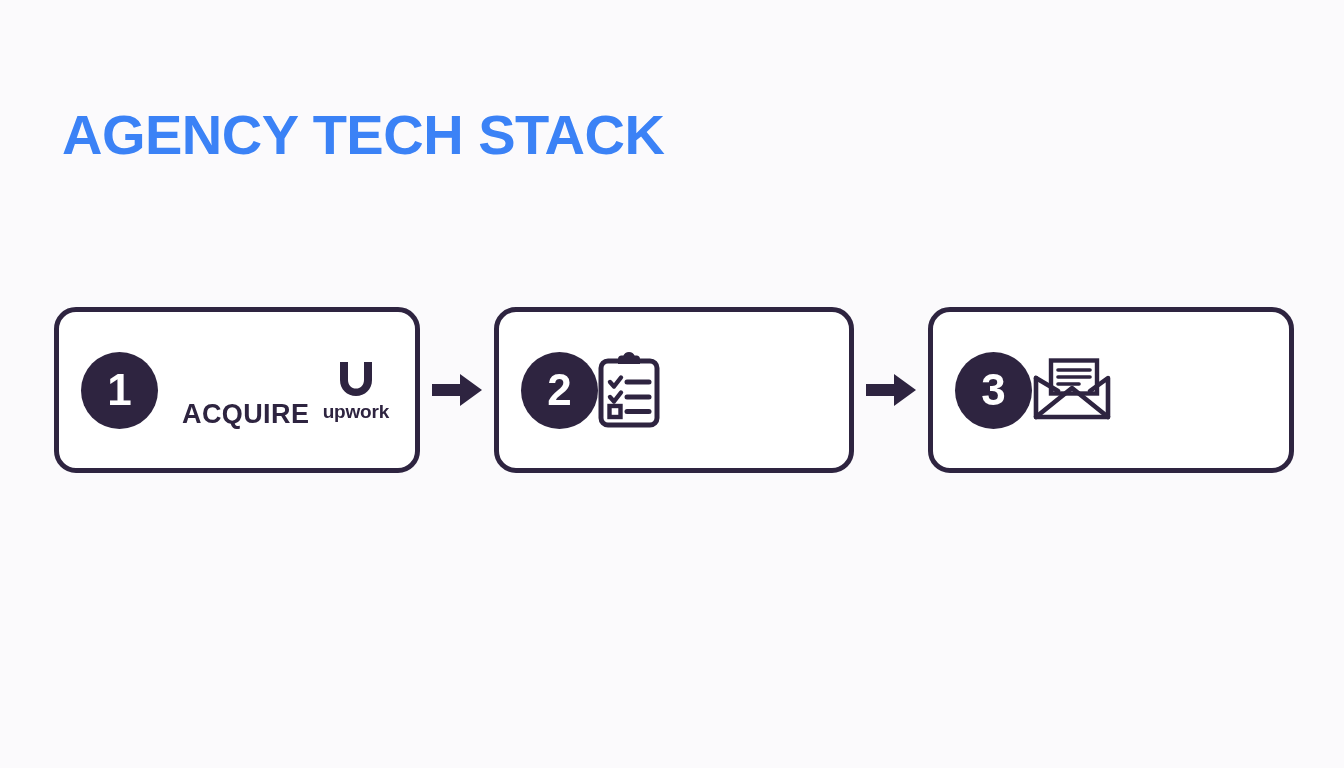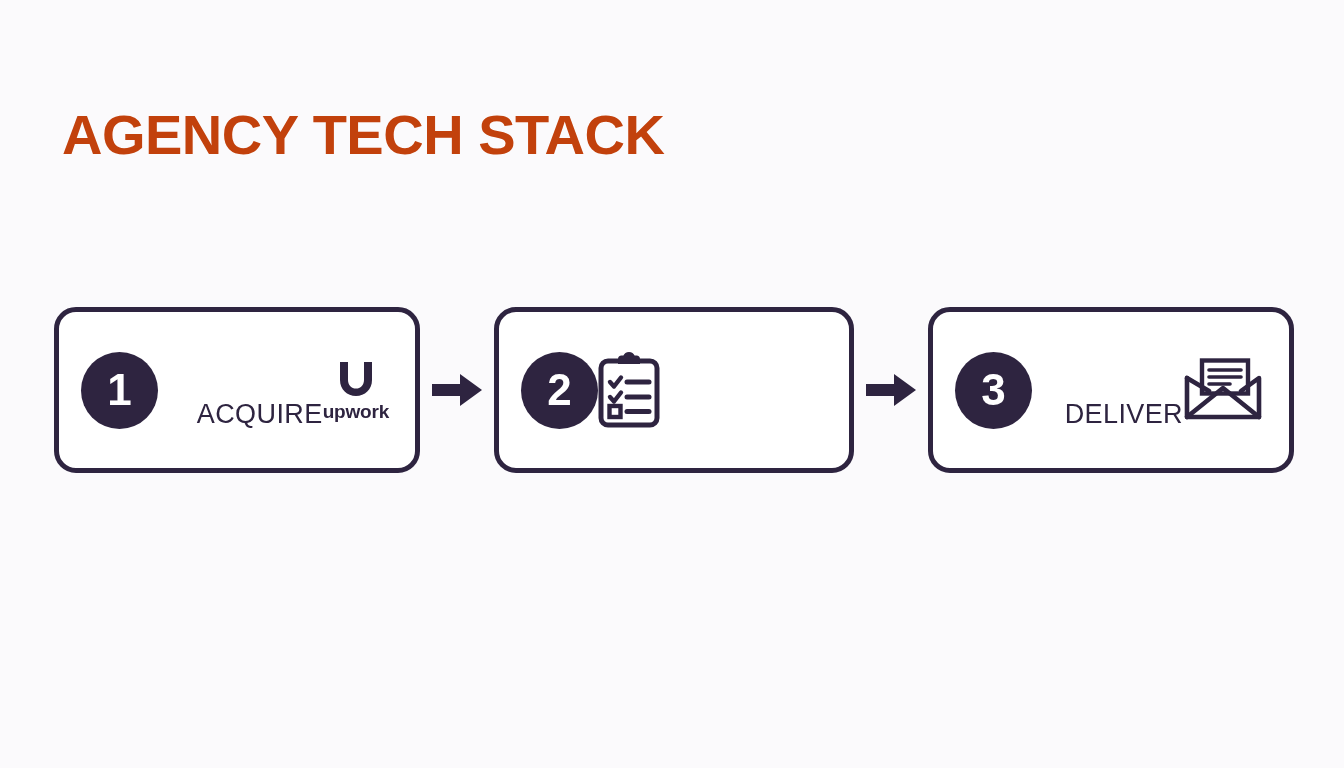--- a/index.html
+++ b/index.html
@@ -20,21 +20,21 @@
     position: absolute;
     left: 62px;
     top: 104px;
     width: 700px;
   }
   .title-line {
     font-size: 56px;
     line-height: 62px;
     font-weight: bold;
     letter-spacing: -0.5px;
-    color: #c2410c;
+    color: #3b82f6;
     white-space: nowrap;
   }
 
   
   .flow-row {
     position: absolute;
     left: 54px;
     top: 307px;
     width: 1240px;
     height: 166px;
@@ -71,23 +71,23 @@
     justify-content: center;
     font-size: 44px;
     font-weight: bold;
     line-height: 1;
   }
 
   .step-label {
     flex: 1 1 auto;
     color: #2e2440;
     font-size: 27px;
-    font-weight: normal;
+    font-weight: bold;
     letter-spacing: 0.4px;
-    text-align: right;
+    text-align: left;
     padding-left: 24px;
     white-space: nowrap;
     margin-top: 48px;
   }
 
   .step-art {
     flex: 0 0 auto;
     display: flex;
     align-items: center;
     justify-content: center;
@@ -167,21 +167,20 @@
   </div>
 
   <div class="arrow-connector">
     <svg width="50" height="34" viewBox="0 0 50 34">
       <path d="M0 11 L28 11 L28 1 L50 17 L28 33 L28 23 L0 23 Z" fill="#2e2440"></path>
     </svg>
   </div>
 
   <div class="step-card card-3">
     <div class="step-badge">3</div>
-    <div class="step-label">DELIVER</div>
     <div class="step-art">
       <svg width="80" height="64" viewBox="0 0 80 64">
 
         <rect x="19" y="2.5" width="46" height="33" fill="none" stroke="#2e2440" stroke-width="4.4"></rect>
         <line x1="26" y1="12" x2="58" y2="12" stroke="#2e2440" stroke-width="3.6" stroke-linecap="round"></line>
         <line x1="26" y1="19" x2="58" y2="19" stroke="#2e2440" stroke-width="3.6" stroke-linecap="round"></line>
         <line x1="26" y1="26" x2="47" y2="26" stroke="#2e2440" stroke-width="3.6" stroke-linecap="round"></line>
 
         <path d="M4 20 L4 59 L76 59 L76 20 L58 33" fill="none" stroke="#2e2440" stroke-width="4.6" stroke-linejoin="round" stroke-linecap="round"></path>
         <path d="M4 20 L26 33" fill="none" stroke="#2e2440" stroke-width="4.6" stroke-linejoin="round" stroke-linecap="round"></path>

